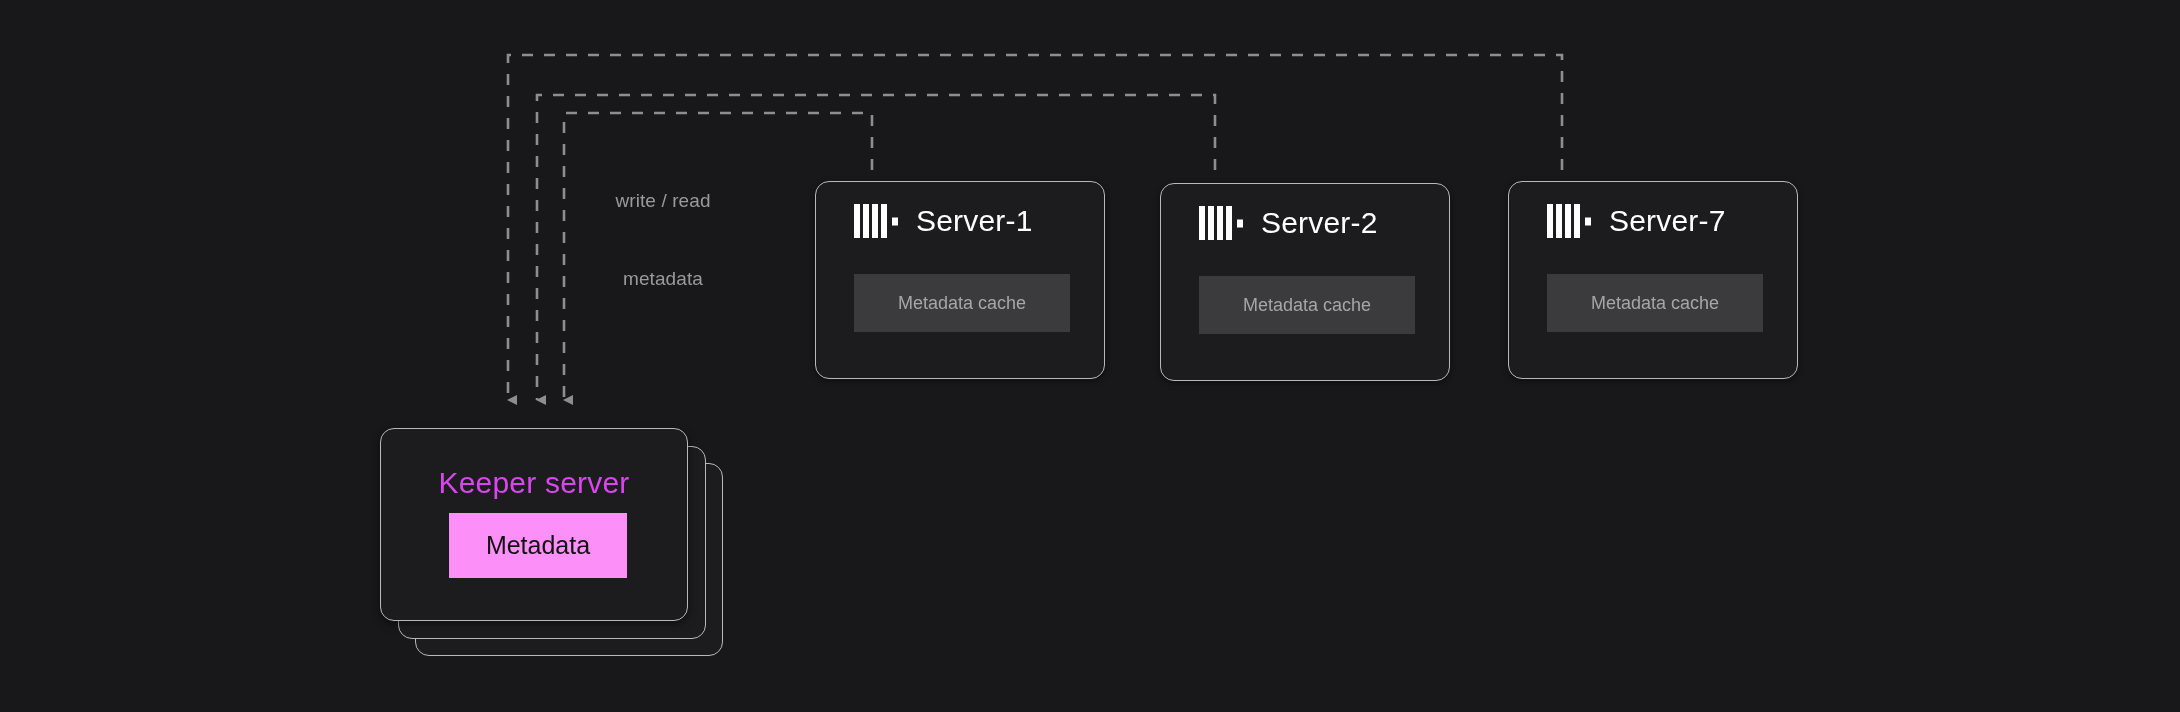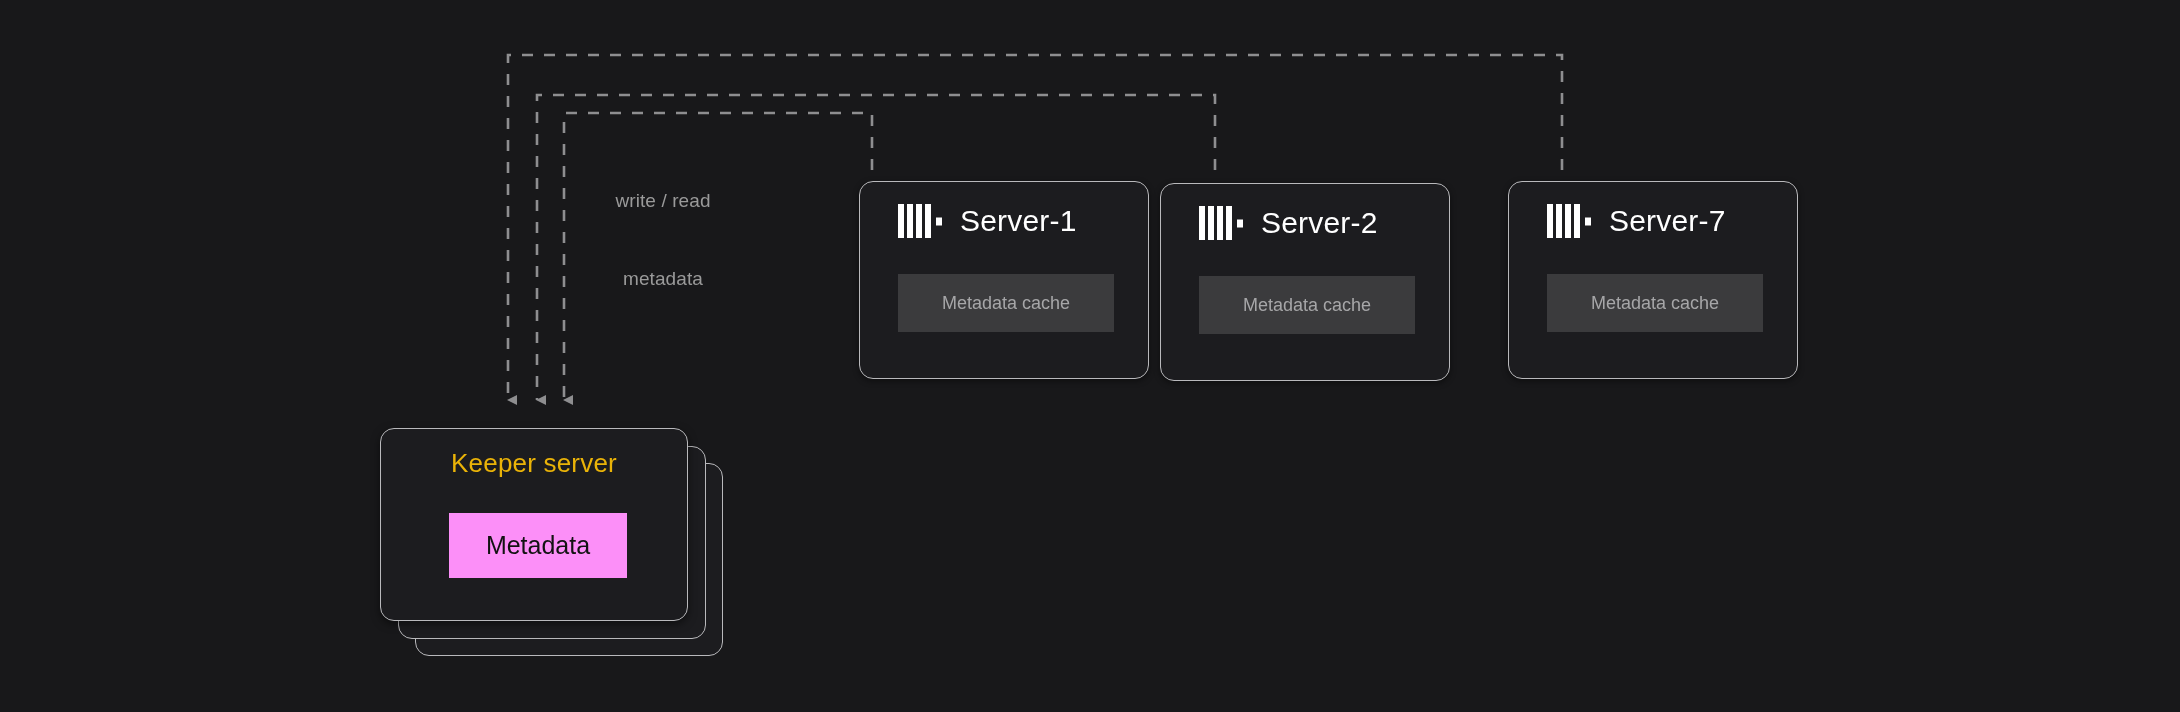--- a/index.html
+++ b/index.html
@@ -109,24 +109,24 @@
   .keeper-card.back1 { left: 18px; top: 18px; }
   .keeper-card.front {
     left: 0;
     top: 0;
     box-shadow: 0 3px 8px rgba(0,0,0,0.5);
   }
   .keeper-title {
     position: absolute;
     left: 0;
     right: 0;
-    top: 16px;
+    top: 36px;
     text-align: center;
-    color: #eab308;
-    font-size: 26px;
+    color: #d946ef;
+    font-size: 30px;
     line-height: 36px;
     letter-spacing: 0.2px;
     white-space: nowrap;
   }
   .metadata-box {
     position: absolute;
     left: 68px;
     top: 84px;
     width: 178px;
     height: 65px;
@@ -159,21 +159,21 @@
     <path d="M 1215,170 L 1215,95 L 537,95 L 537,400" fill="none" stroke="#8e8e90" stroke-width="2.6" stroke-dasharray="11 11" marker-end="url(#arrow-down)"></path>
 
     <path d="M 872,170 L 872,113 L 564,113 L 564,400" fill="none" stroke="#8e8e90" stroke-width="2.6" stroke-dasharray="11 11" marker-end="url(#arrow-down)"></path>
   </svg>
 
   <div class="edge-label" style="left:568px; top:136px; width:190px;">
     <div>write / read</div>
     <div>metadata</div>
   </div>
 
-  <div class="server-node" style="left:815px; top:181px;margin-left:44px;">
+  <div class="server-node" style="left:815px; top:181px;">
     <div class="server-head">
       <svg class="ch-logo" width="48" height="34" viewBox="0 0 48 34" xmlns="http://www.w3.org/2000/svg">
         <rect x="0" y="0" width="6" height="34" fill="#ffffff"></rect>
         <rect x="9" y="0" width="6" height="34" fill="#ffffff"></rect>
         <rect x="18" y="0" width="6" height="34" fill="#ffffff"></rect>
         <rect x="27" y="0" width="6" height="34" fill="#ffffff"></rect>
         <rect x="38" y="13.5" width="6" height="8" fill="#ffffff"></rect>
       </svg>
       <span class="server-title">Server-1</span>
     </div>

